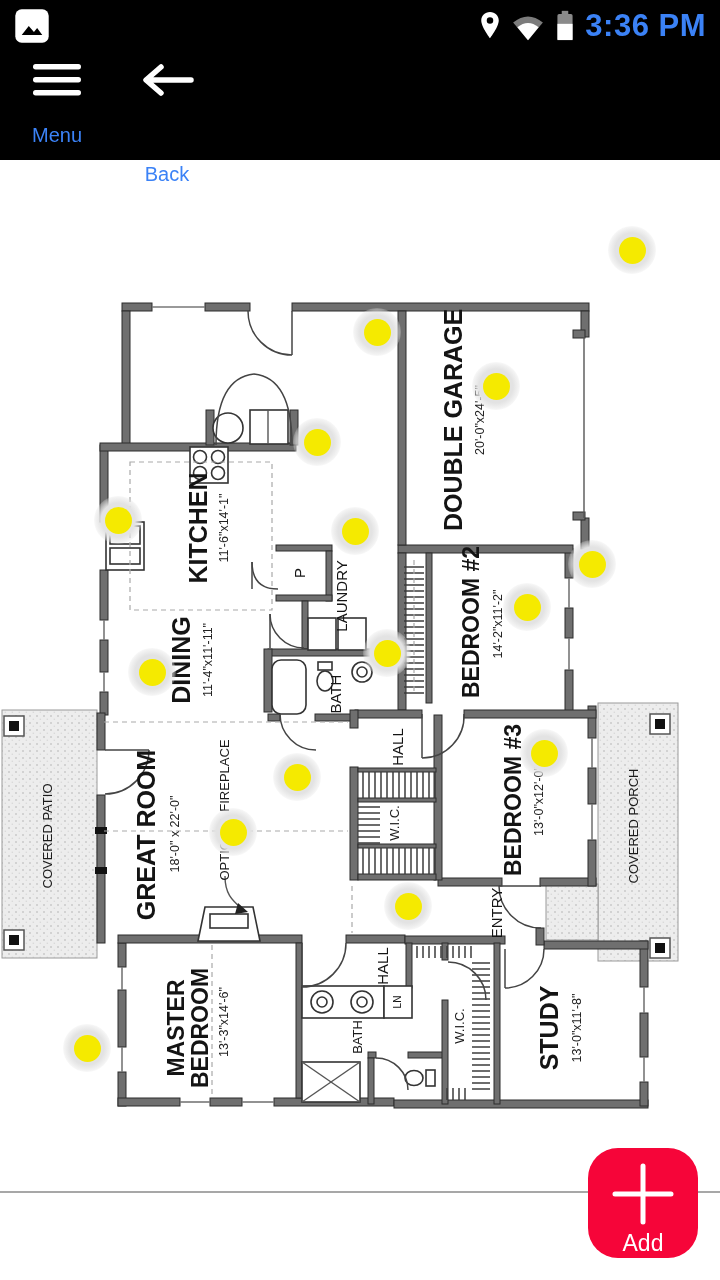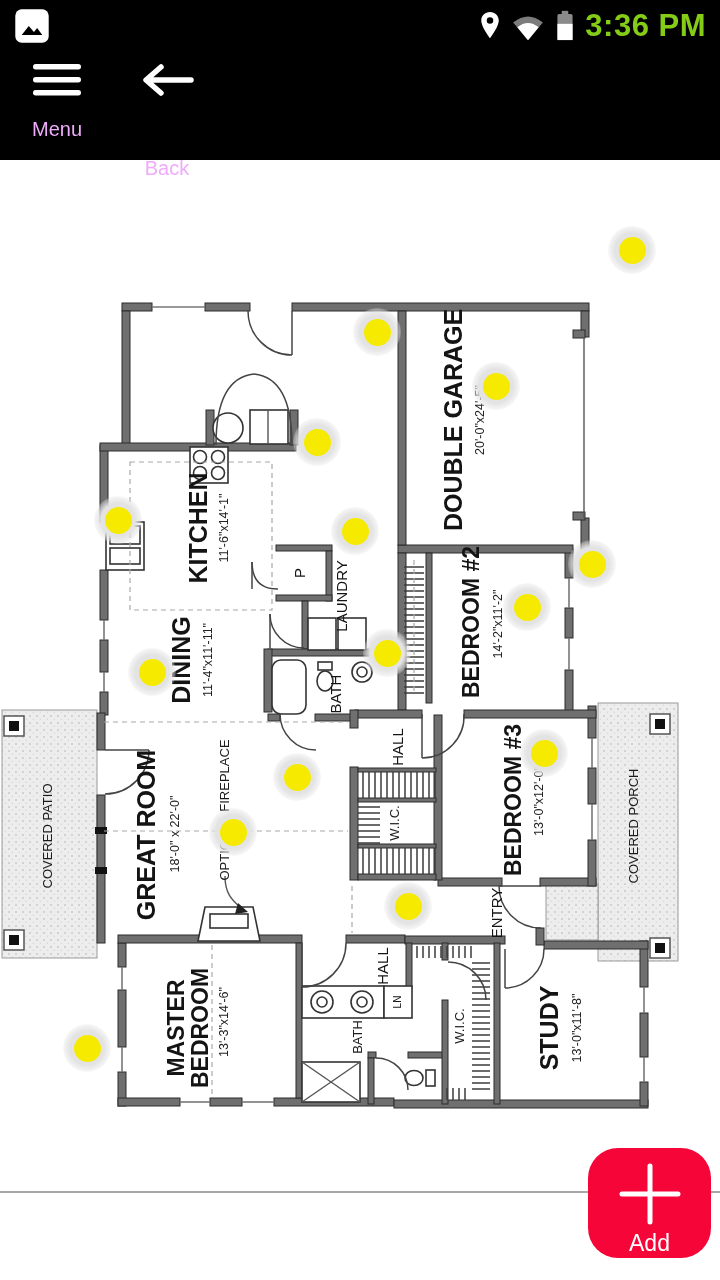--- a/index.html
+++ b/index.html
@@ -3,25 +3,25 @@
 <meta charset="utf-8">
 <style>
   html,body{margin:0;padding:0;background:#fff;}
   #screen{position:relative;width:720px;height:1280px;background:#fff;overflow:hidden;
           font-family:"Liberation Sans",sans-serif;}
   
   .status-bar{position:absolute;left:0;top:0;width:720px;height:52px;background:#000;
               display:flex;align-items:center;}
   .sb-left{position:absolute;left:14px;top:8px;}
   .sb-right{position:absolute;right:14px;top:0;height:52px;display:flex;align-items:center;gap:7px;}
-  .sb-time{color:#84cc16;font-size:31px;font-weight:bold;letter-spacing:0.5px;}
+  .sb-time{color:#3b82f6;font-size:31px;font-weight:bold;letter-spacing:0.5px;}
   
   .toolbar{position:absolute;left:0;top:52px;width:720px;height:108px;background:#000;}
   .tb-btn{position:absolute;top:10px;display:flex;flex-direction:column;align-items:center;cursor:pointer;}
-  .tb-btn .tb-label{color:#f0abfc;font-size:20px;margin-top:20px;}
+  .tb-btn .tb-label{color:#3b82f6;font-size:20px;margin-top:26px;}
   #menu-btn{left:22px;width:70px;}
   #back-btn{left:132px;width:70px;gap:39px;}
   .plan-wrap{position:absolute;left:0;top:0;width:720px;height:1280px;}
   .plan-wrap svg{display:block;}
   
   .wall{fill:#6f6f6f;stroke:#2d2d2d;stroke-width:1;}
   .fix{fill:#ffffff;stroke:#333;stroke-width:1.6;}
   .arc{fill:none;stroke:#444;stroke-width:1.5;}
   .winline{stroke:#777;stroke-width:1.6;}
   .dash{fill:none;stroke:#a9a9a9;stroke-width:1.2;stroke-dasharray:5 4;}
@@ -33,21 +33,21 @@
   .rtiny{font-family:"Liberation Sans",sans-serif;font-size:10px;fill:#141414;}
   .rmed{font-family:"Liberation Sans",sans-serif;font-size:13px;fill:#1a1a1a;}
   text{text-anchor:middle;}
   
   .marker{position:absolute;width:48px;height:48px;transform:translate(-50%,-50%);
     border-radius:50%;
     background:radial-gradient(circle,#e3e3e3 0%,#e3e3e3 50%,rgba(227,227,227,.45) 66%,rgba(227,227,227,0) 76%);
     display:flex;align-items:center;justify-content:center;cursor:pointer;}
   .marker::after{content:"";width:27px;height:27px;border-radius:50%;background:#f5ea00;}
   
-  .fab{position:absolute;left:588px;top:1148px;width:123px;height:110px;border-radius:30px;
+  .fab{position:absolute;left:588px;top:1148px;width:110px;height:110px;border-radius:30px;
        display:flex;flex-direction:column;align-items:center;justify-content:flex-start;cursor:pointer;}
   .fab svg{margin-top:8px;}
   .fab-label{color:#fff;font-size:23px;margin-top:-2px;}
 </style>
 </head>
 <body>
 
 <div id="screen">
 
   <div class="status-bar">

